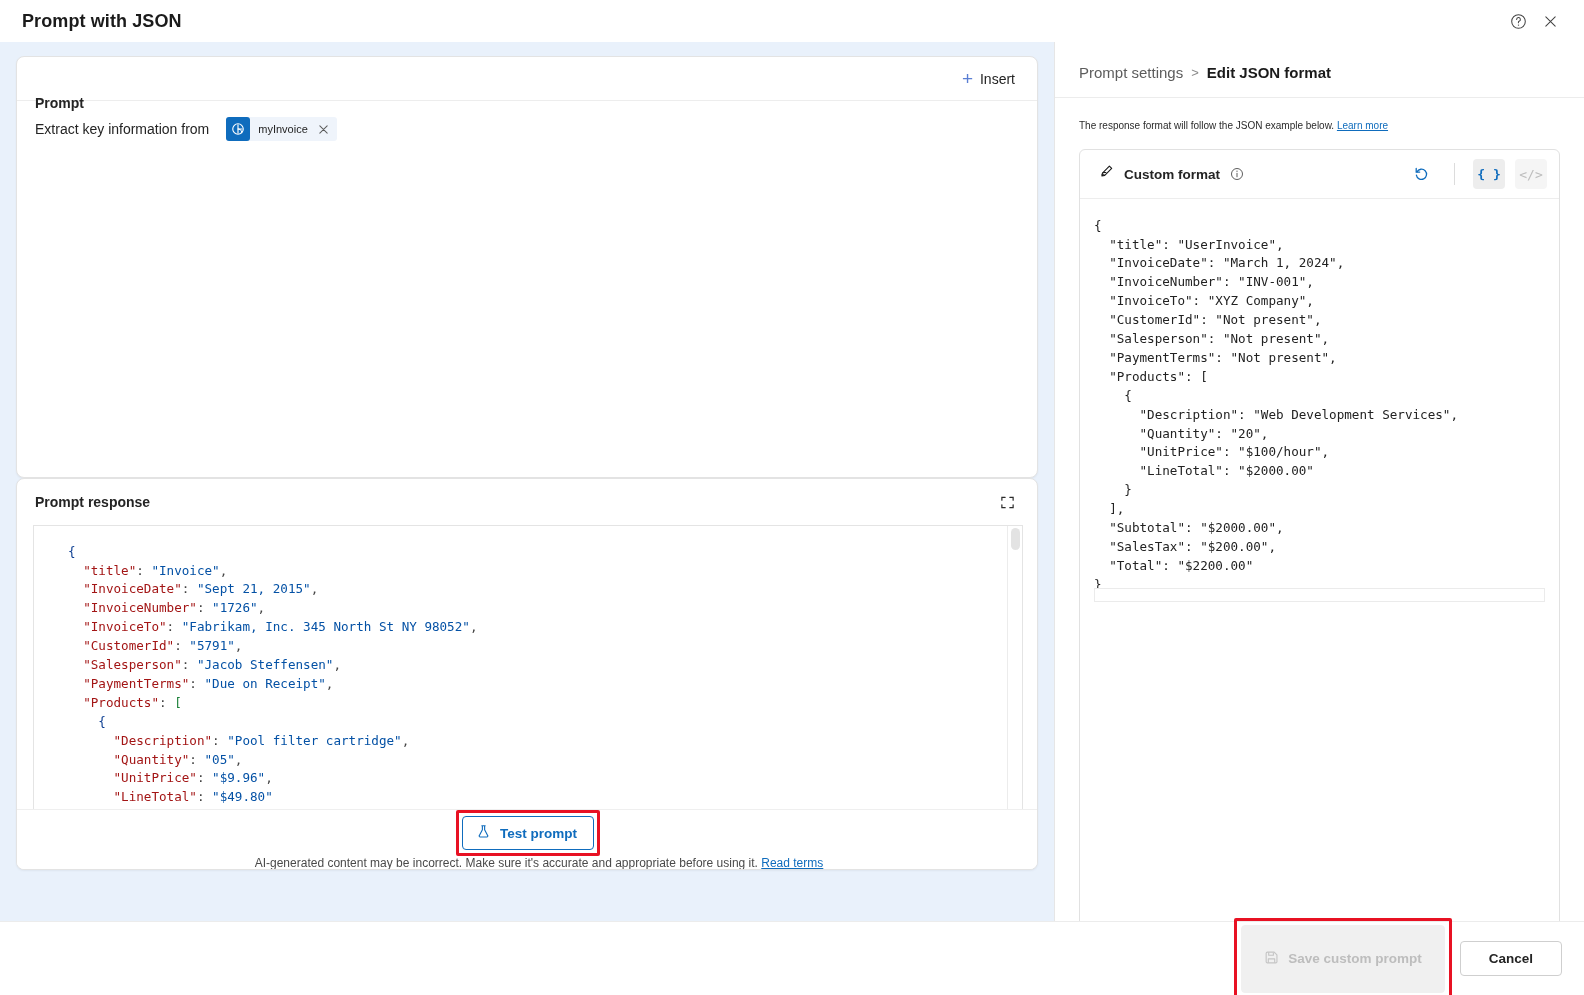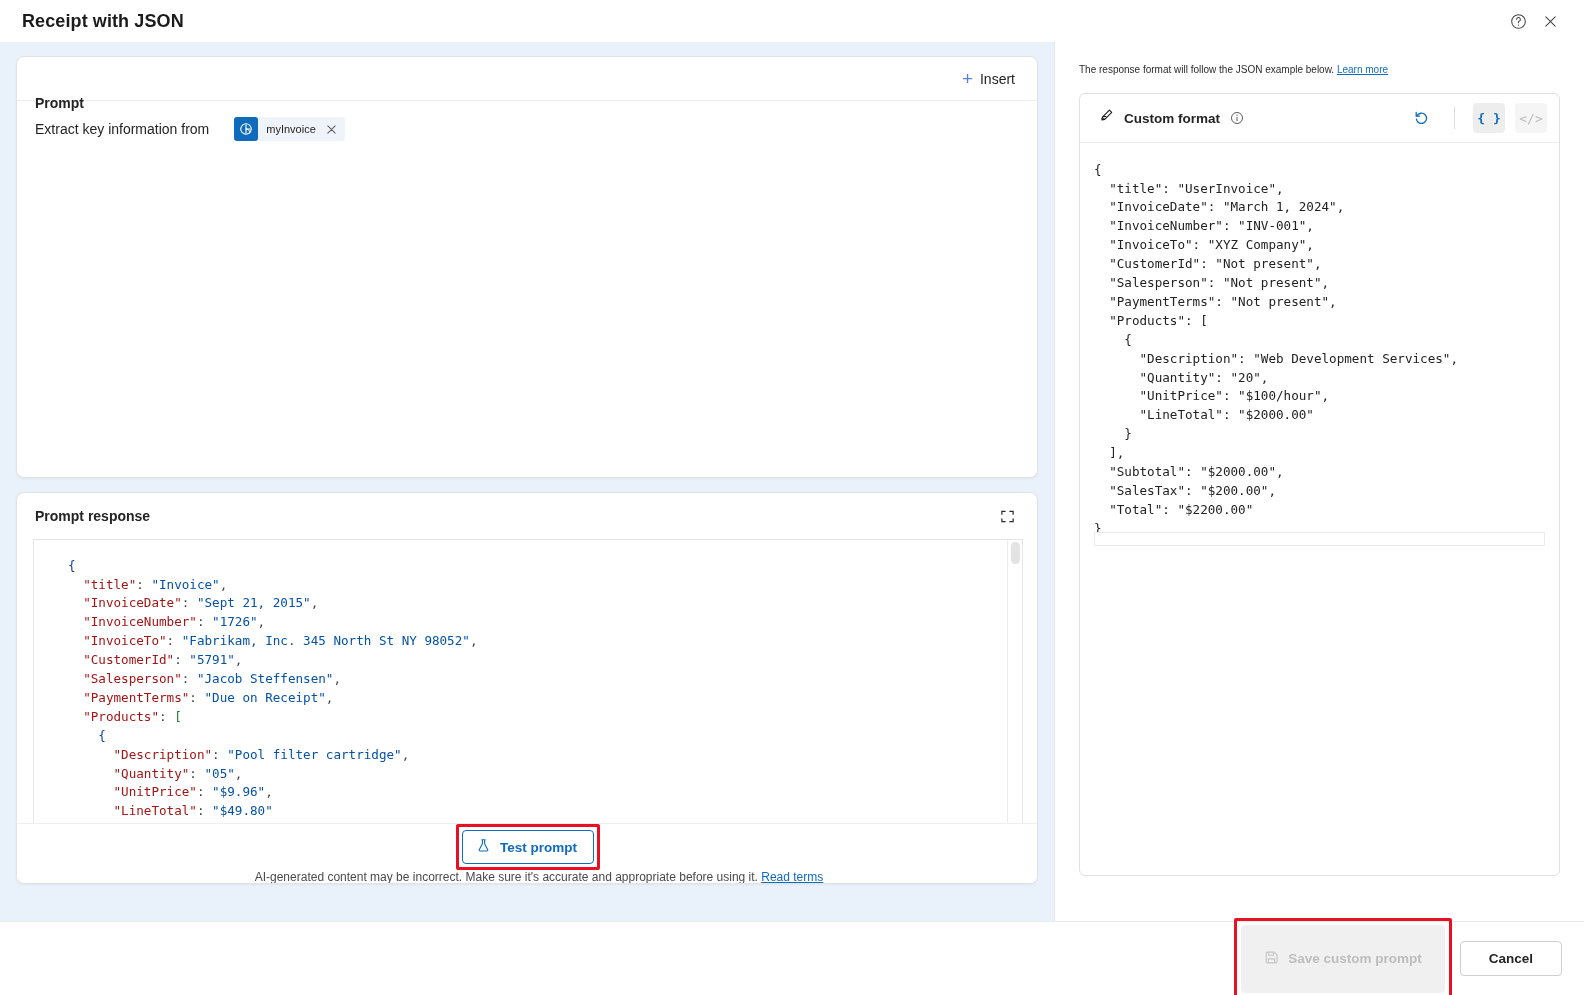--- a/index.html
+++ b/index.html
@@ -105,21 +105,21 @@
   }
   .plus-ic { color: #5b7fd4; font-size: 19px; line-height: 1; font-weight: 400; }
 
   .prompt-body {
     flex: 1;
     padding: 16px 18px;
     font-size: 14px;
     line-height: 22px;
     color: #242424;
   }
-  .prompt-line { display: flex; align-items: center; flex-wrap: wrap; gap: 16px; }
+  .prompt-line { display: flex; align-items: center; flex-wrap: wrap; gap: 8px; }
   .chip {
     display: inline-flex;
     align-items: center;
     background: #eff4fb;
     border-radius: 3px;
     margin-left: 9px;
     height: 24px;
     padding-right: 4px;
   }
   .chip-ic {
@@ -146,21 +146,20 @@
   .prompt-foot {
     border-top: 1px solid #ededed;
     padding: 10px 18px 12px 18px;
     font-size: 12.5px;
     color: #575757;
   }
   .prompt-foot b { font-weight: 600; color: #333; }
 
   
   .response-card {
-    margin-top: 14px;
     height: 392px;
     display: flex;
     flex-direction: column;
     overflow: hidden;
     position: relative;
   }
   .response-head {
     height: 46px;
     display: flex;
     align-items: center;
@@ -422,21 +421,21 @@
   .left-bottom-strip {
     position: absolute;
     left: 0; right: 0; bottom: 0; height: 74px;
     background: #ffffff;
   }
 </style>
 </head>
 <body>
 
 <div class="titlebar">
-  <h1>Receipt with JSON</h1>
+  <h1>Prompt with JSON</h1>
   <div class="spacer"></div>
   <div class="tb-icon">
     <svg width="17" height="17" viewBox="0 0 20 20" fill="none" stroke="currentColor" stroke-width="1.2">
       <circle cx="10" cy="10" r="8"></circle>
       <path d="M7.8 7.6a2.2 2.2 0 1 1 2.9 2.1c-.5.2-.8.7-.8 1.3v.4" stroke-linecap="round"></path>
       <circle cx="10" cy="14.2" r=".8" fill="currentColor" stroke="none"></circle>
     </svg>
   </div>
   <div class="tb-icon">
     <svg width="17" height="17" viewBox="0 0 20 20" fill="none" stroke="currentColor" stroke-width="1.2" stroke-linecap="round">
@@ -542,20 +541,27 @@
             </svg>
           </span>
         </span>
       </div>
     </div>
 
     <div class="left-bottom-strip"></div>
   </div>
 
   <div class="right-pane">
+    <div class="rp-header">
+      <div class="breadcrumb">
+        <span class="bc-parent">Prompt settings</span>
+        <span class="bc-sep">&gt;</span>
+        <span class="bc-current">Edit JSON format</span>
+      </div>
+    </div>
 
     <div class="rp-desc">
       <span>The response format will follow the JSON example below.</span>
       <a href="#">Learn more</a>
     </div>
 
     <div class="json-card">
       <div class="json-card-head">
         <span>
           <svg width="16" height="16" viewBox="0 0 18 18" fill="none" stroke="#1b1b1b" stroke-width="1.25" stroke-linecap="round" stroke-linejoin="round">

